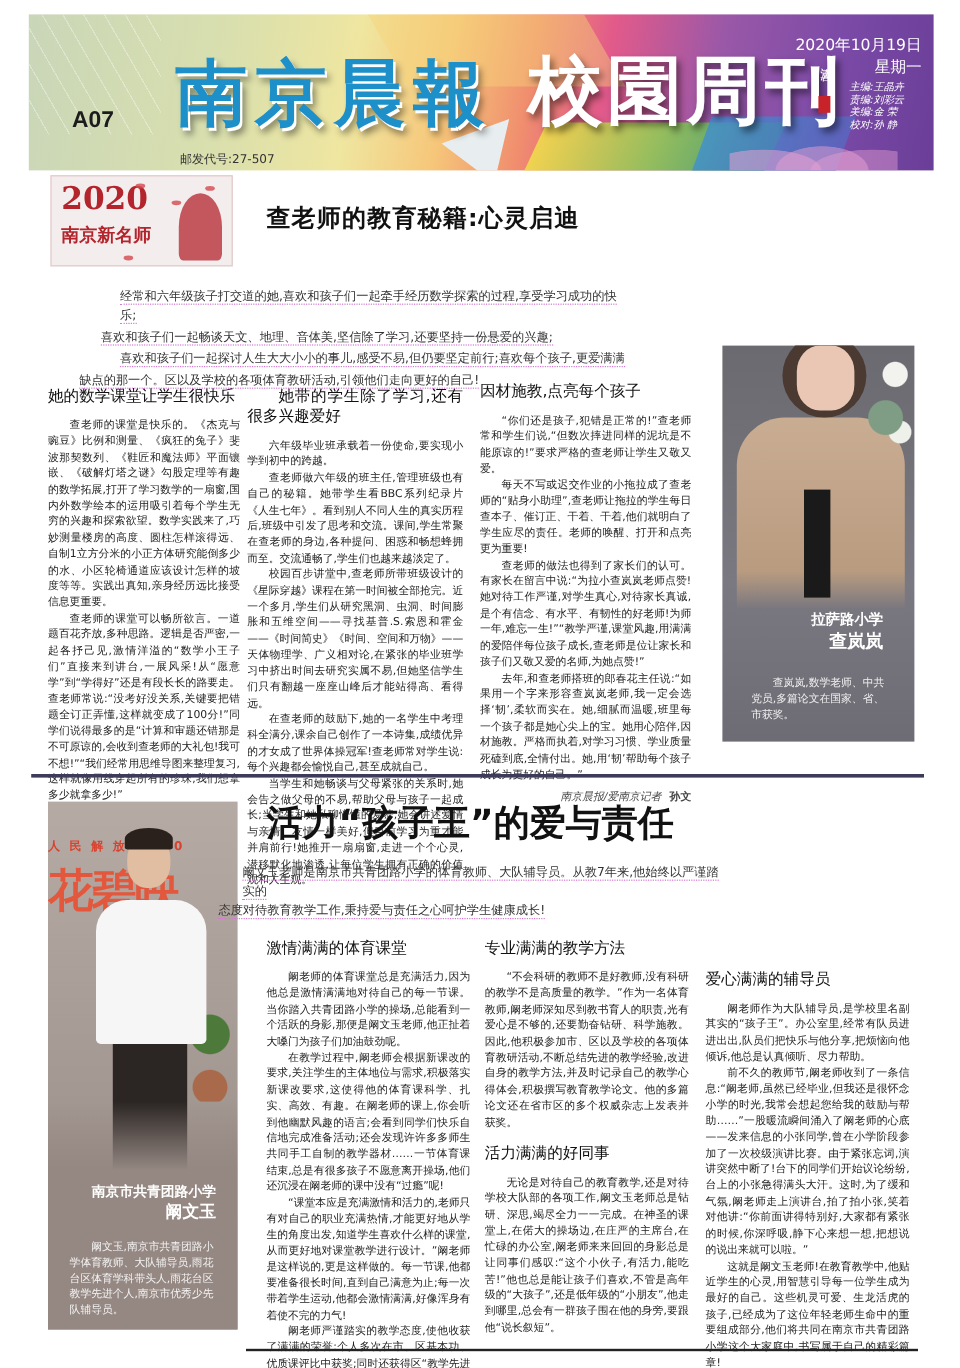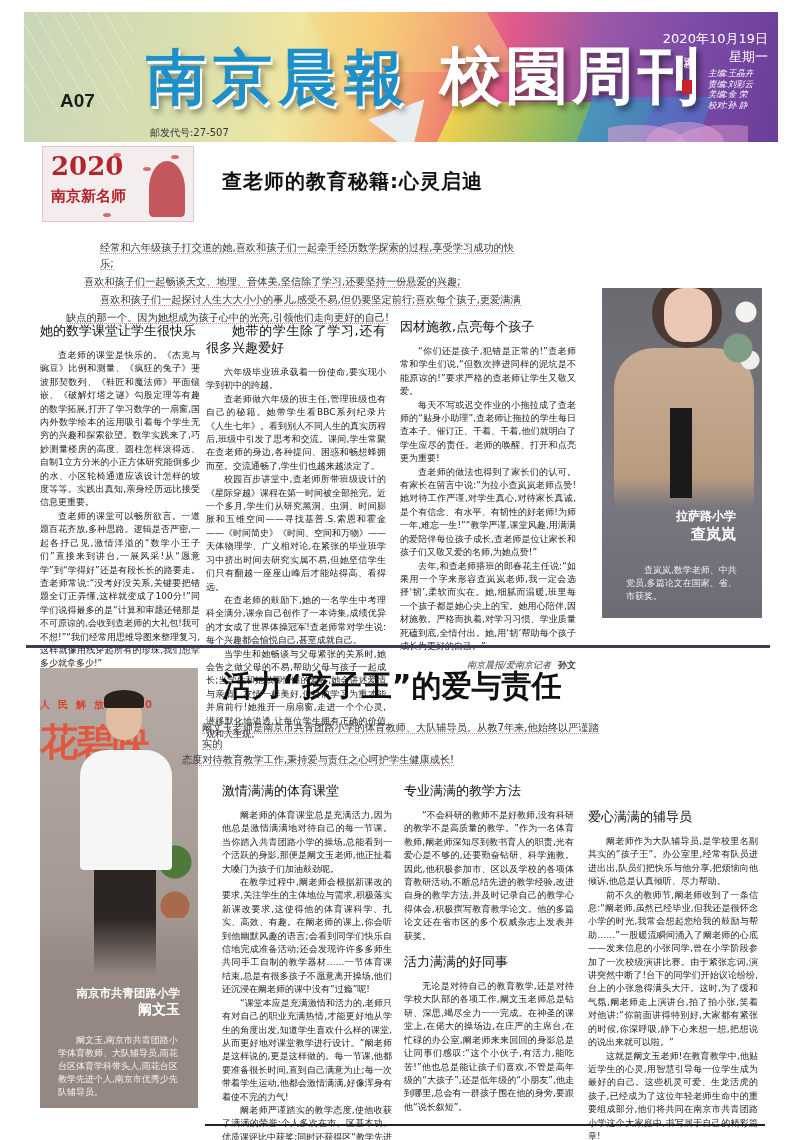--- a/index.html
+++ b/index.html
@@ -130,21 +130,21 @@
   <span class="petal" style="left:128px;top:8px"></span>
   <span class="petal" style="left:60px;top:66px"></span>
 </div>
 
 <h1 class="headline1">查老师的教育秘籍:心灵启迪</h1>
 
 <div class="lede1">
   <div class="row" style="padding-left:16px"><p>经常和六年级孩子打交道的她,喜欢和孩子们一起牵手经历数学探索的过程,享受学习成功的快乐;</p></div>
   <div class="row"><p>喜欢和孩子们一起畅谈天文、地理、音体美,坚信除了学习,还要坚持一份悬爱的兴趣;</p></div>
   <div class="row" style="padding-left:16px"><p>喜欢和孩子们一起探讨人生大大小小的事儿,感受不易,但仍要坚定前行;喜欢每个孩子,更爱满满</p></div>
-  <div class="row" style="margin-left:-18px"><p>缺点的那一个。因为她想成为孩子心中的光亮,引领他们走向更好的自己!</p></div>
+  <div class="row" style="margin-left:-18px"><p>缺点的那一个。区以及学校的各项体育教研活动,引领他们走向更好的自己!</p></div>
 </div>
 
 <section class="col col1">
   <h3>她的数学课堂让学生很快乐</h3>
   <p>查老师的课堂是快乐的。《杰克与豌豆》比例和测量、《疯狂的兔子》斐波那契数列、《鞋匠和魔法师》平面镶嵌、《破解灯塔之谜》勾股定理等有趣的数学拓展,打开了学习数学的一扇窗,国内外数学绘本的运用吸引着每个学生无穷的兴趣和探索欲望。数学实践来了,巧妙测量楼房的高度、圆柱怎样滚得远、自制1立方分米的小正方体研究能倒多少的水、小区轮椅通道应该设计怎样的坡度等等。实践出真知,亲身经历远比接受信息更重要。</p>
   <p>查老师的课堂可以畅所欲言。一道题百花齐放,多种思路。逻辑是否严密,一起各抒己见,激情洋溢的“数学小王子们”直接来到讲台,一展风采!从“愿意学”到“学得好”还是有段长长的路要走。查老师常说:“没考好没关系,关键要把错题全订正弄懂,这样就变成了100分!”同学们说得最多的是“计算和审题还错那是不可原谅的,会收到查老师的大礼包!我可不想!”“我们经常用思维导图来整理复习,这样就像用线穿起所有的珍珠,我们想拿多少就拿多少!”</p>
 </section>
 
 <section class="col col2">
   <h3 style="text-indent:2em">她带的学生除了学习,还有很多兴趣爱好</h3>

